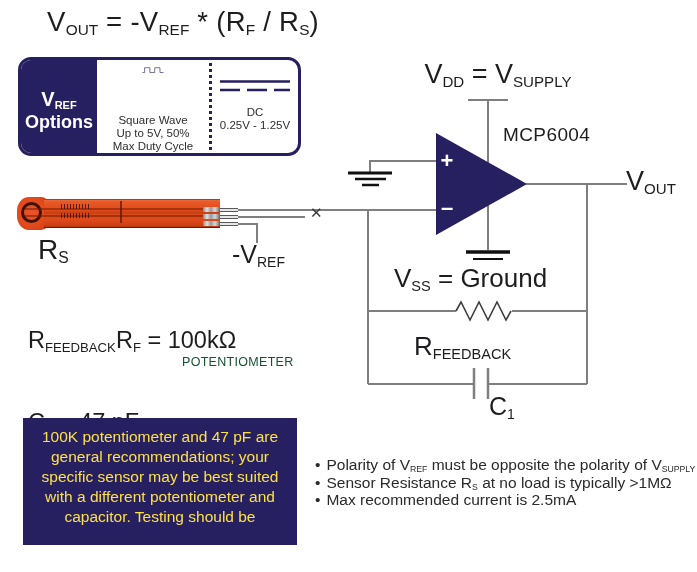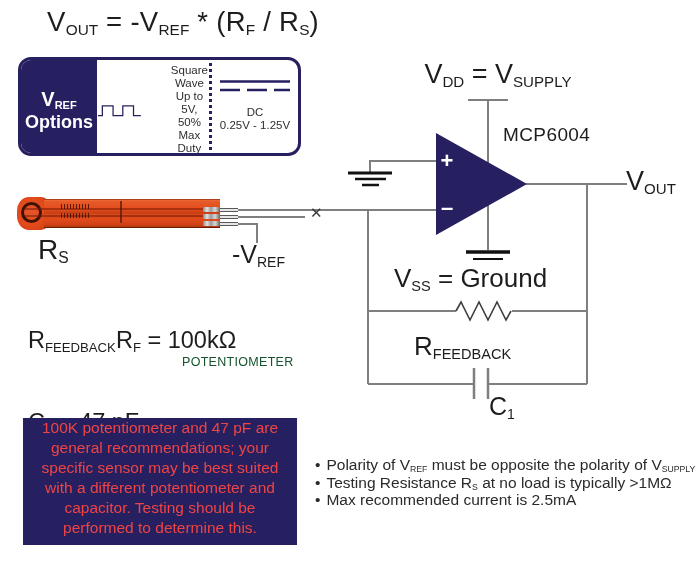--- a/index.html
+++ b/index.html
@@ -16,21 +16,21 @@
   
   .options-box {
     position:absolute; left:18px; top:57px; width:283px; height:99px; box-sizing:border-box;
     border:3px solid #272060; border-radius:13px; background:#fff; display:flex; overflow:hidden;
   }
   .ob-left { width:76px; flex:none; background:#272060; color:#fff; display:flex;
              flex-direction:column; align-items:center; justify-content:center; }
   .ob-vref { font-size:20px; font-weight:bold;margin-top:8px; }
   .ob-vref sub { font-size:11px; font-weight:bold; }
   .ob-options { font-size:18px; font-weight:bold; margin-top:1px; }
-  .ob-mid { width:112px; flex:none; display:flex; flex-direction:row; align-items:center; padding-top:5px;gap:28px; }
+  .ob-mid { width:112px; flex:none; display:flex; flex-direction:column; align-items:center; padding-top:5px;gap:28px; }
   .ob-divider { border-left:3px dotted #272060; margin:3px 0; width:0; }
   .ob-right { flex:1; display:flex; flex-direction:column; align-items:center; padding-top:5px; }
   .ob-label { margin-top:13px; font-size:11.5px; line-height:13px; text-align:center; color:#2e2e2e; }
   .ob-icon-sq { margin-top:2px; }
   .ob-icon-dc { margin-top:14px; }
 
   
   .sensor { position:absolute; left:17px; top:197px; width:221px; height:34px; }
   .bulb { position:absolute; left:0; top:0; width:33px; height:33px;
           background:radial-gradient(circle at 42% 45%, #e8552a 0%, #e2491b 55%, #c43c10 100%);
@@ -70,21 +70,21 @@
   .plus  { left:438px; top:148px; }
   .minus { left:438px; top:195px; }
 
   
   .val-rf  { left:28px;  top:327px; font-size:23.5px; }
   .val-pot { left:182px; top:355px; font-size:12.5px; letter-spacing:.3px; color:#14532d; }
   .val-c1  { left:28px;  top:367px; font-size:23.5px;margin-top:42px; }
 
   
   .rec-box { position:absolute; left:23px; top:418px; width:274px; height:127px; background:#272060;
-             color:#ef4444; font-size:15.5px; line-height:20px; text-align:center; padding-top:0;
+             color:#fde047; font-size:15.5px; line-height:20px; text-align:center; padding-top:9px;
              box-sizing:border-box; }
 
   
   .notes { position:absolute; left:315px; top:456px; font-size:15.5px; color:#2a2a2a; }
   .note-row { display:flex; line-height:17.5px; }
   .note-dot { margin-right:6px; }
 </style>
 </head>
 <body>
 
@@ -183,31 +183,30 @@
   <div class="t val-rf"><span>R</span><sub>FEEDBACK</sub><span>R</span><sub>F</sub><span> = 100kΩ</span></div>
   <div class="t val-pot">POTENTIOMETER</div>
   <div class="t val-c1"><span>C</span><sub>1</sub><span> = 47 pF</span></div>
 
   <div class="rec-box">
     <div>100K potentiometer and 47 pF are</div>
     <div>general recommendations; your</div>
     <div>specific sensor may be best suited</div>
     <div>with a different potentiometer and</div>
     <div>capacitor. Testing should be</div>
-    <div>performed to determine this.</div>
   </div>
 
   <div class="notes">
     <div class="note-row">
       <span class="note-dot">•</span>
       <span><span>Polarity of V</span><sub>REF</sub><span> must be opposite the polarity of V</span><sub>SUPPLY</sub></span>
     </div>
     <div class="note-row">
       <span class="note-dot">•</span>
-      <span><span>Testing Resistance R</span><sub>S</sub><span> at no load is typically &gt;1MΩ</span></span>
+      <span><span>Sensor Resistance R</span><sub>S</sub><span> at no load is typically &gt;1MΩ</span></span>
     </div>
     <div class="note-row">
       <span class="note-dot">•</span>
       <span><span>Max recommended current is 2.5mA</span></span>
     </div>
   </div>
 
 </div>
 
 </body></html>

